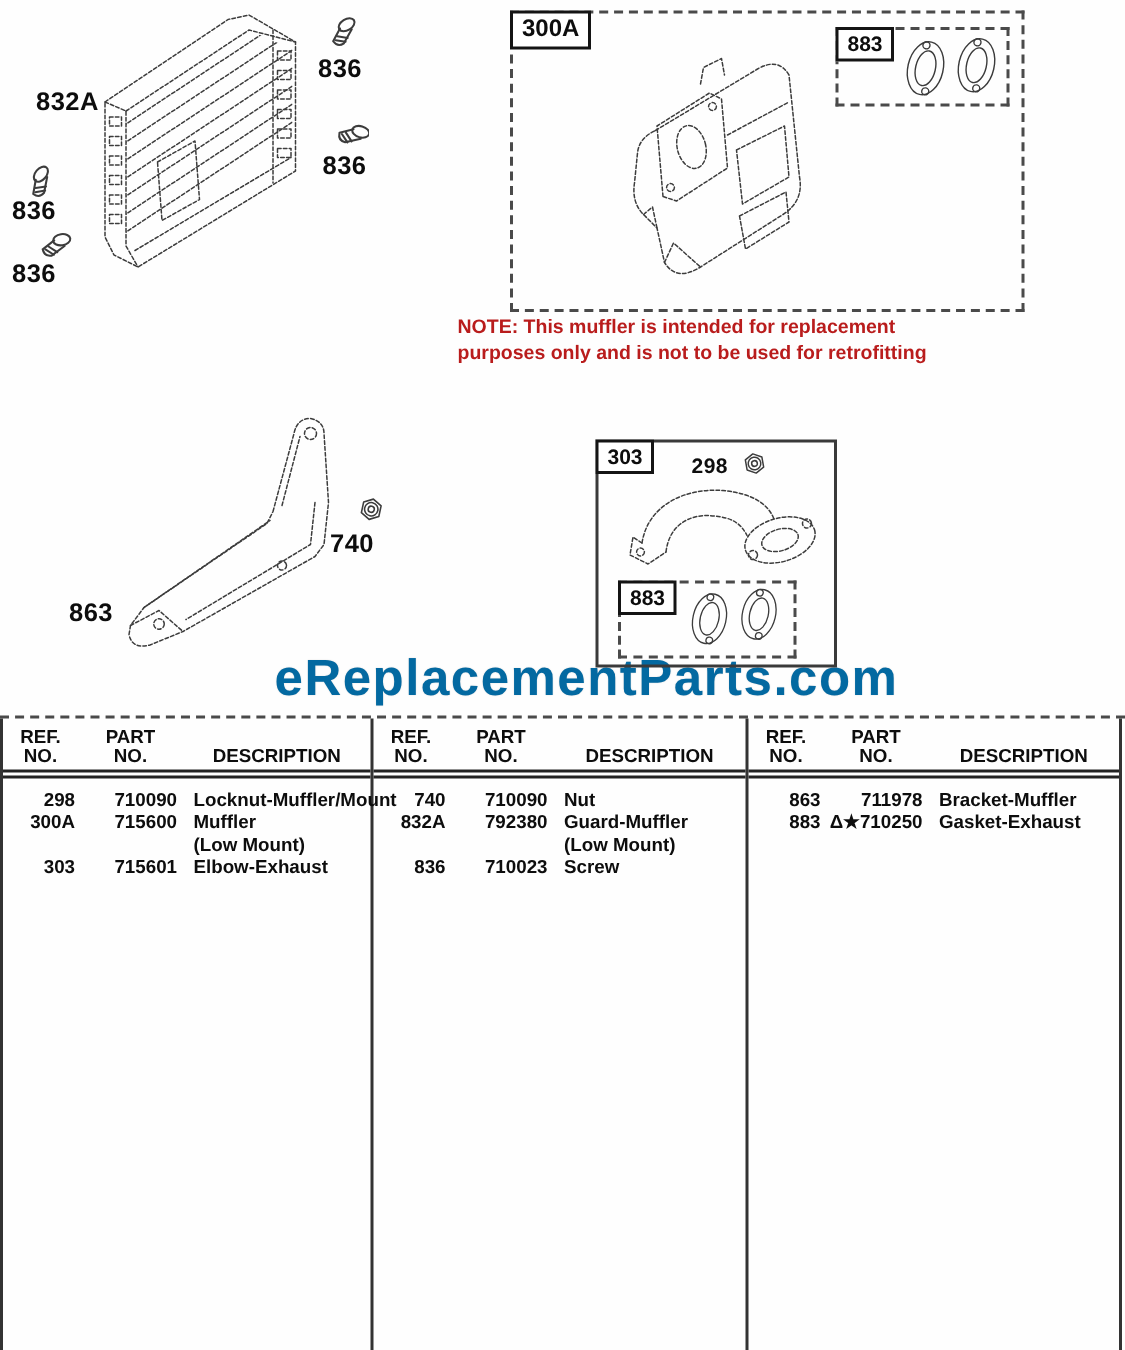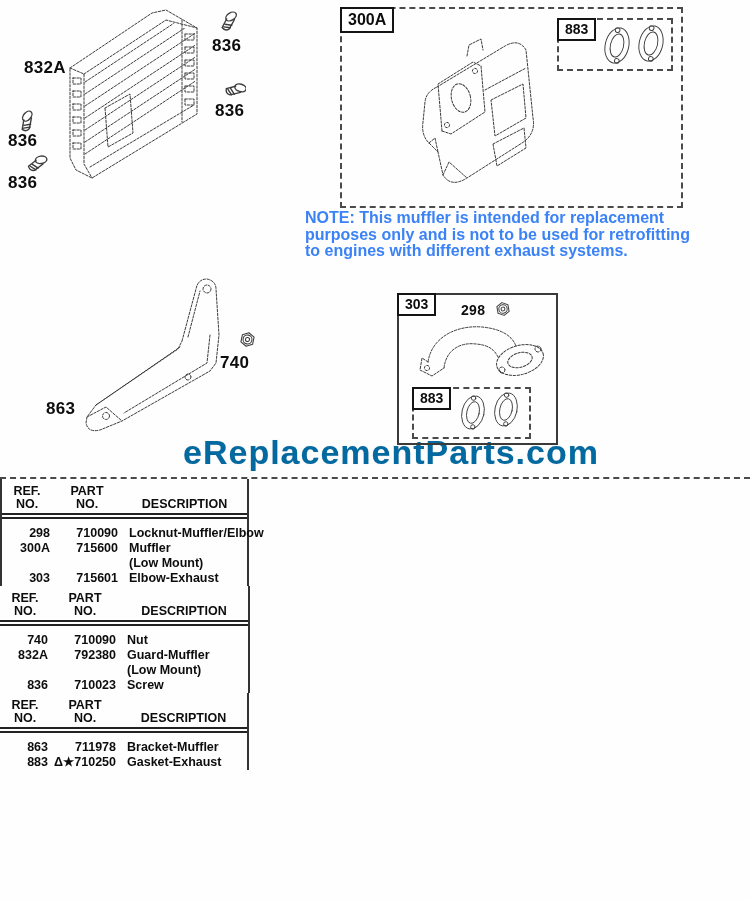--- a/index.html
+++ b/index.html
@@ -18,31 +18,31 @@
   .callout { position:absolute; font-weight:bold; font-size:17px; letter-spacing:.3px; color:#0d0d0d; }
   .callout.small { font-size:14px; }
   .gbox { position:absolute; box-sizing:border-box; background:transparent; }
   .gbox.dashed { border:2px dashed #4a4a4a; }
   .gbox.solid  { border:2px solid #3a3a3a; }
   .box-label { position:absolute; top:-2px; left:-2px; background:#fff; border:2px solid #141414;
                font-weight:bold; padding:0 6px; line-height:1.35; color:#0d0d0d; }
   .box-label.lg { font-size:16px; }
   .box-label.md { font-size:14px; }
 
-  .note { position:absolute; left:305px; top:210px; font-weight:bold; font-size:16px;
-          line-height:16.5px; color:#3b82f6; }
+  .note { position:absolute; left:305px; top:210px; font-weight:bold; font-size:13px;
+          line-height:16.5px; color:#b91c1c; }
 
   .watermark { position:absolute; left:16px; top:433px; width:750px; text-align:center;
                font-size:34px; font-weight:bold; color:#0369a1; letter-spacing:1px;
                text-shadow:0 0 1px #d4d4d4; }
 
   
   .parts-table { position:absolute; left:0; top:477px; width:750px; height:423px;
                  display:flex; box-sizing:border-box; border-top:2px dashed #4a4a4a;
-                 font-weight:bold; color:#0d0d0d;flex-direction:column; }
+                 font-weight:bold; color:#0d0d0d; }
   .pcol { box-sizing:border-box; border-right:2px solid #333; }
   .pcol:first-child { border-left:2px solid #333; }
   .pcol.c1 { width:249px; } .pcol.c2 { width:250px; } .pcol.c3 { width:249px; }
   .thead { display:grid; grid-template-columns:46px 62px 1fr; column-gap:6px;
            padding:4px 2px 2px 2px; font-size:12.5px; line-height:13px; text-align:center;
            align-items:end; height:28px; }
   .h-stack { display:flex; flex-direction:column; }
   .dbl-rule { height:2px; border-top:2px solid #222; border-bottom:2px solid #222; }
   .tbody { padding-top:7px; font-size:12.5px; line-height:15px; }
   .prow { display:grid; grid-template-columns:46px 62px 1fr; column-gap:6px; padding:0 2px; }
@@ -160,21 +160,20 @@
   <svg class="draw" style="left:601px;top:23px" width="32" height="45" viewBox="0 0 34 46">
       <use href="#gasketSym" transform="rotate(13 17 23)"></use>
     </svg>
   <svg class="draw" style="left:635px;top:21px" width="32" height="45" viewBox="0 0 34 46">
       <use href="#gasketSym" transform="rotate(13 17 23)"></use>
     </svg>
 
   <div class="note">
     <div>NOTE: This muffler is intended for replacement</div>
     <div>purposes only and is not to be used for retrofitting</div>
-    <div>to engines with different exhaust systems.</div>
   </div>
 
   <svg class="draw" style="left:70px;top:273px" width="190" height="160" viewBox="0 0 190 160">
     <g class="sk">
       <path d="M112,68 L126,16 Q128,6 137,6 Q146,8 146,16 L149,62 L146,90 L140,98 L52,148 L30,157 Q18,160 16,150 L17,144 L26,132 L108,76 Z"></path>
       <path d="M118,64 L130,18"></path>
       <path d="M140,62 L137,90 L54,140"></path>
       <path d="M26,132 L110,74"></path>
       <path d="M17,144 L36,134 L52,148"></path>
       <circle cx="137" cy="16" r="4"></circle>
@@ -229,21 +228,21 @@
           <span>PART</span>
           <span>NO.</span>
         </span>
         <span>DESCRIPTION</span>
       </div>
       <div class="dbl-rule"></div>
       <div class="tbody">
         <div class="prow">
           <span class="c-ref">298</span>
           <span class="c-part">710090</span>
-          <span class="c-desc">Locknut-Muffler/Elbow</span>
+          <span class="c-desc">Locknut-Muffler/Mount</span>
         </div>
         <div class="prow">
           <span class="c-ref">300A</span>
           <span class="c-part">715600</span>
           <span class="c-desc">Muffler</span>
         </div>
         <div class="prow">
           <span class="c-ref"></span>
           <span class="c-part"></span>
           <span class="c-desc">(Low Mount)</span>

